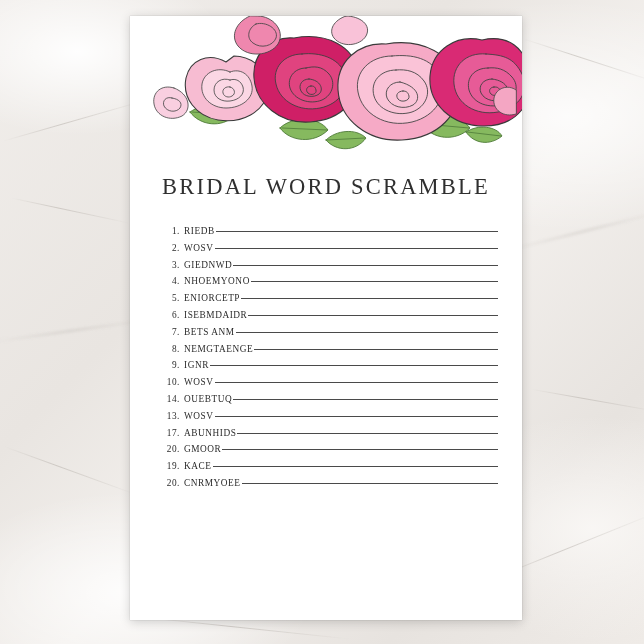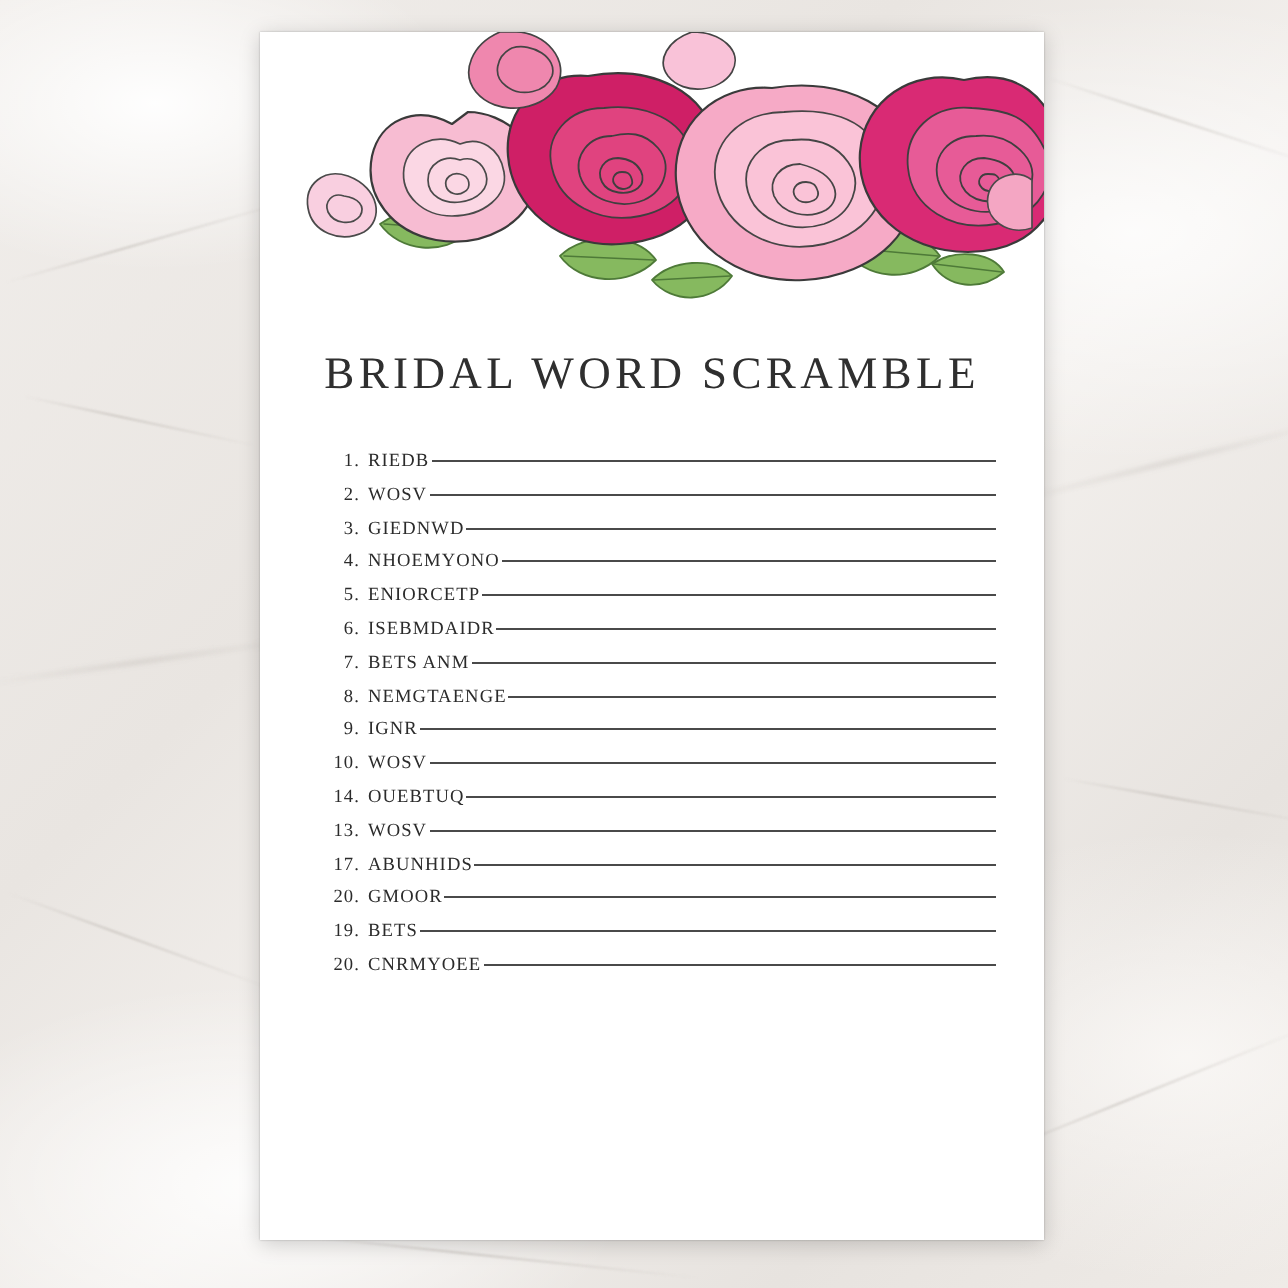--- a/index.html
+++ b/index.html
@@ -276,21 +276,21 @@
       <span class="word">ABUNHIDS</span>
       <span class="rule"></span>
     </div>
     <div class="row">
       <span class="num">20.</span>
       <span class="word">GMOOR</span>
       <span class="rule"></span>
     </div>
     <div class="row">
       <span class="num">19.</span>
-      <span class="word">BETS</span>
+      <span class="word">KACE</span>
       <span class="rule"></span>
     </div>
     <div class="row">
       <span class="num">20.</span>
       <span class="word">CNRMYOEE</span>
       <span class="rule"></span>
     </div>
   </div>
 
 </div>

